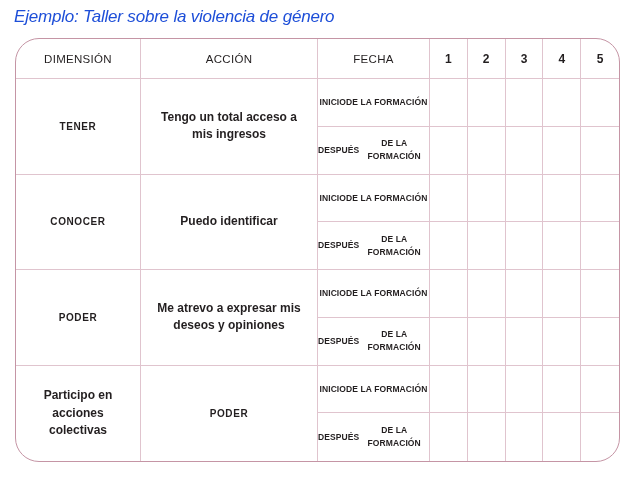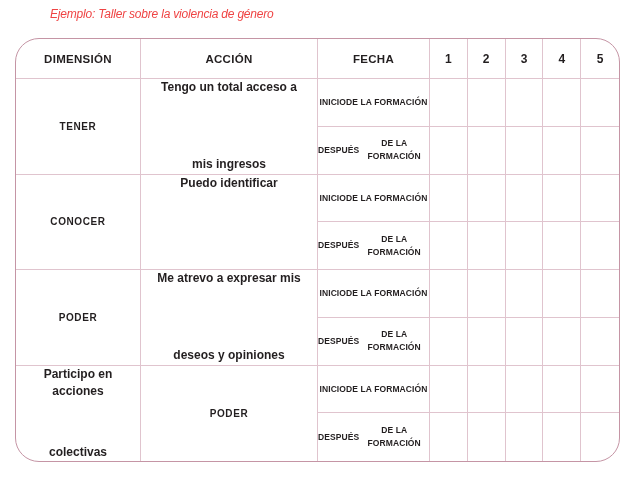--- a/index.html
+++ b/index.html
@@ -6,22 +6,22 @@
     --outer:#c595a5;
     --inner:#e0c4ce;
     --text:#231f20;
   }
   *{margin:0;padding:0;box-sizing:border-box;}
   html,body{width:634px;height:477px;background:#ffffff;font-family:"Liberation Sans",sans-serif;color:var(--text);}
   .page{position:relative;width:634px;height:477px;background:#ffffff;overflow:hidden;}
 
   .title{
     position:absolute;left:14px;top:7px;
-    font-size:12px;font-style:italic;font-weight:500;
-    letter-spacing:-0.2px;color:#ef4444;margin-left:36px;
+    font-size:17px;font-style:italic;font-weight:500;
+    letter-spacing:-0.2px;color:#1d4ed8;
   }
 
   .table{
     position:absolute;left:15px;top:38px;width:605px;height:424px;
     border:1.2px solid var(--outer);
     border-radius:24px;
     overflow:hidden;
     background:#fff;
     display:grid;
     grid-template-columns:125px 177px 112px repeat(5,1fr);
@@ -30,25 +30,25 @@
 
   .cell{
     border-right:1px solid var(--inner);
     border-bottom:1px solid var(--inner);
     display:flex;align-items:center;justify-content:center;
     text-align:center;
   }
   .cell.nr{border-right:none;}
   .cell.nb{border-bottom:none;}
 
-  .hcell{font-weight:bold;font-size:11.5px;letter-spacing:0.3px;}
+  .hcell{font-weight:normal;font-size:11.5px;letter-spacing:0.3px;}
   .hnum{font-weight:bold;font-size:12px;}
 
   .dim{grid-row:span 2;font-weight:bold;font-size:10px;letter-spacing:0.6px;}
-  .act{grid-row:span 2;font-weight:bold;font-size:12px;line-height:1.45;flex-direction:column;padding:0 8px;justify-content:space-between;}
+  .act{grid-row:span 2;font-weight:bold;font-size:12px;line-height:1.45;flex-direction:column;padding:0 8px;}
   .phase{flex-direction:row;font-weight:bold;font-size:8.5px;line-height:1.5;letter-spacing:0.1px;}
 </style>
 </head>
 <body>
 
 <div class="page">
 
   <div class="title">Ejemplo: Taller sobre la violencia de género</div>
 
   <div class="table">

